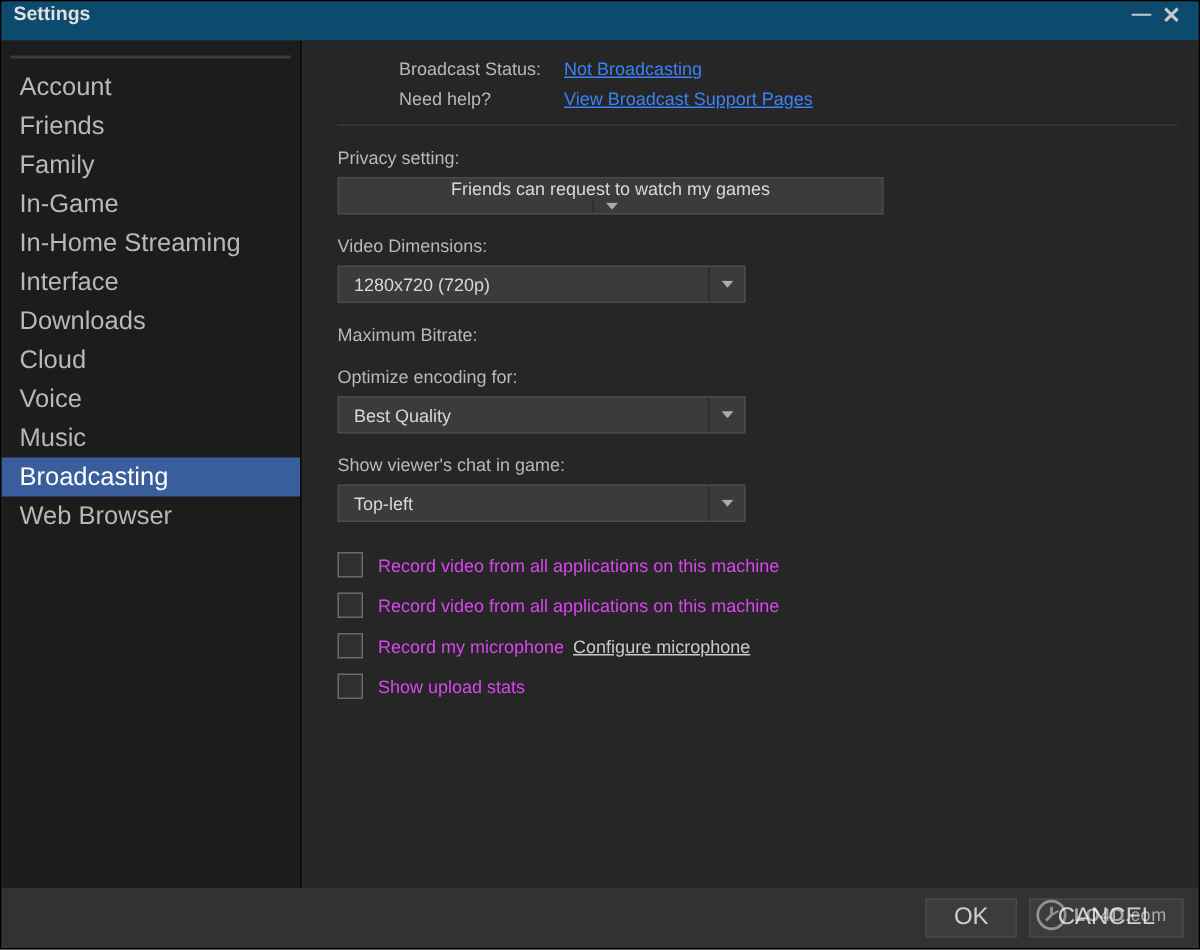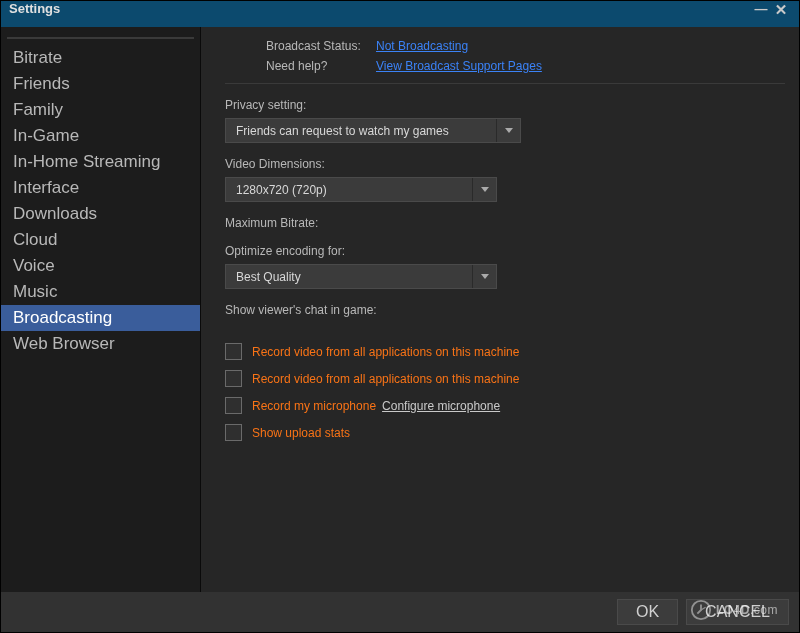--- a/index.html
+++ b/index.html
@@ -68,29 +68,29 @@
   cursor: pointer;
 }
 .select-val { flex: 1; padding: 0 10px; }
 .select-arrow {
   width: 24px; height: 23px;
   border-left: 1px solid #2a2a2a;
   display: flex; align-items: center; justify-content: center;
 }
 .select-arrow svg { width: 8px; height: 5px; }
 
-.select.w-wide { width: 296px; }
+.select.w-wide { width: 364px; flex-direction: column; }
 .select.w-mid  { width: 272px; }
 
 .check-row { display: flex; align-items: center; margin: 10px 0; }
 .checkbox {
   width: 17px; height: 17px; border: 1px solid #6a6a6a;
   background: #2f2f2f; margin-right: 10px; cursor: pointer;
 }
-.check-label { color: #f97316; text-align: right; }
+.check-label { color: #d946ef; text-align: right; }
 .check-link { margin-left: 6px; color: #c9c9c9; text-decoration: underline; cursor: pointer; }
 
 .footer {
   height: 40px;
   background: #323232;
   display: flex; align-items: center; justify-content: flex-end;
   padding: 0 10px;
 }
 .btn {
   height: 26px; padding: 0 18px;
@@ -124,21 +124,21 @@
     <span>Settings</span>
     <div class="spacer"></div>
     <div class="winbtn">—</div>
     <div class="winbtn close">✕</div>
   </div>
 
   <div class="body">
 
     <div class="sidebar">
       <div class="sidebar-topline"></div>
-      <div class="sidebar-item"><span>Bitrate</span></div>
+      <div class="sidebar-item"><span>Account</span></div>
       <div class="sidebar-item"><span>Friends</span></div>
       <div class="sidebar-item"><span>Family</span></div>
       <div class="sidebar-item"><span>In-Game</span></div>
       <div class="sidebar-item"><span>In-Home Streaming</span></div>
       <div class="sidebar-item"><span>Interface</span></div>
       <div class="sidebar-item"><span>Downloads</span></div>
       <div class="sidebar-item"><span>Cloud</span></div>
       <div class="sidebar-item"><span>Voice</span></div>
       <div class="sidebar-item"><span>Music</span></div>
       <div class="sidebar-item selected"><span>Broadcasting</span></div>
@@ -183,20 +183,28 @@
       <div class="select w-mid">
         <div class="select-val">Best Quality</div>
         <div class="select-arrow">
             <svg viewBox="0 0 10 6">
               <path d="M0 0 L5 6 L10 0 Z" fill="#aaa"></path>
             </svg>
           </div>
       </div>
 
       <div class="section-label">Show viewer's chat in game:</div>
+      <div class="select w-mid">
+        <div class="select-val">Top-left</div>
+        <div class="select-arrow">
+            <svg viewBox="0 0 10 6">
+              <path d="M0 0 L5 6 L10 0 Z" fill="#aaa"></path>
+            </svg>
+          </div>
+      </div>
 
       <div style="height:10px"></div>
 
       <div class="check-row">
         <div class="checkbox"></div>
         <span class="check-label">Record video from all applications on this machine</span>
       </div>
       <div class="check-row">
         <div class="checkbox"></div>
         <span class="check-label">Record video from all applications on this machine</span>

